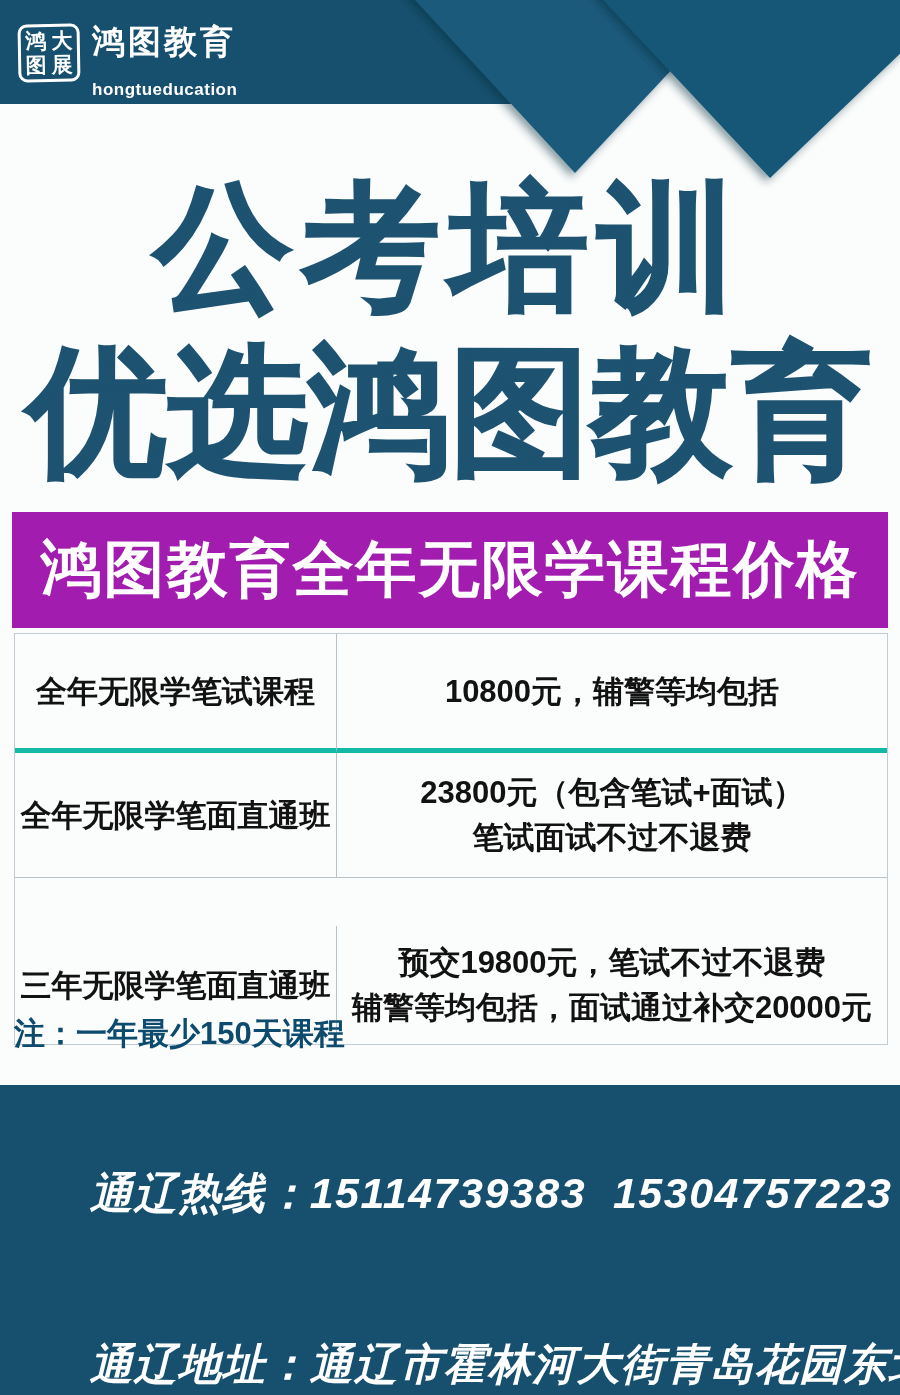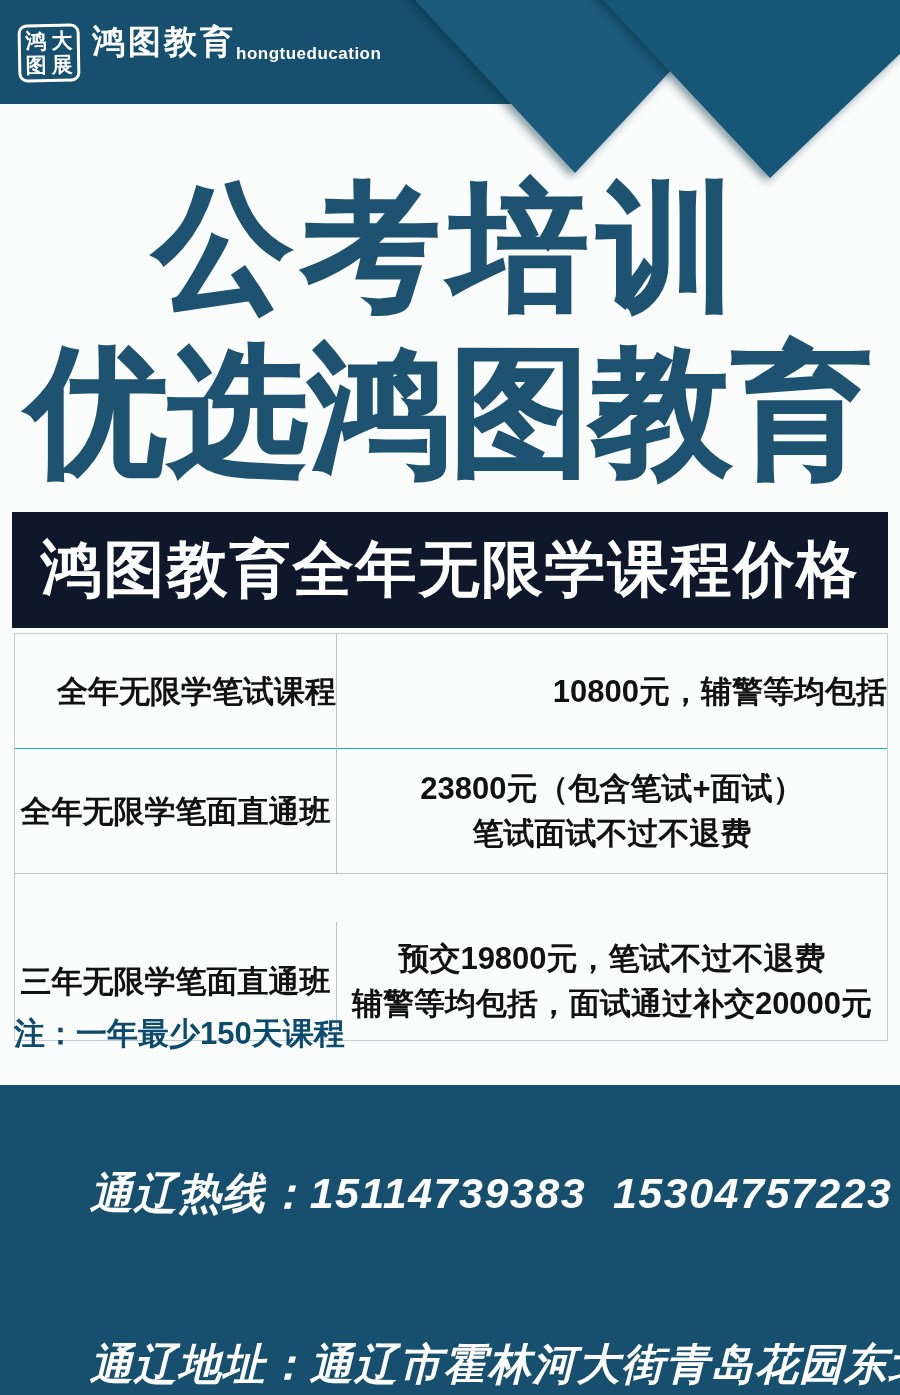--- a/index.html
+++ b/index.html
@@ -12,50 +12,50 @@
   .deco{position:absolute;top:0;left:0;width:900px;height:260px;}
   
   .logo{position:absolute;top:24px;left:18px;display:flex;align-items:flex-start;gap:12px;color:#ffffff;}
   .seal{
     width:52px;height:48px;border:3px solid #ffffff;border-radius:9px;
     display:grid;grid-template-columns:1fr 1fr;grid-template-rows:1fr 1fr;
     padding:2px;align-items:center;justify-items:center;
     font-family:"DejaVu Serif",serif;font-weight:bold;font-size:21px;line-height:22px;
     transform:rotate(-1deg);
   }
-  .brand-text{display:flex;flex-direction:row;justify-content:center;}
+  .brand-text{display:flex;flex-direction:column;justify-content:center;}
   .brand-name{font-size:33px;font-weight:bold;letter-spacing:3px;line-height:36px;}
   .brand-en{font-size:17px;font-weight:bold;letter-spacing:.5px;line-height:20px;margin-top:20px;}
   
   .titles{
     position:absolute;top:163px;left:0;width:900px;text-align:center;
     color:#1d5370;font-weight:bold;
     -webkit-text-stroke:2px #1d5370;
   }
   .title-l1{font-size:138px;line-height:168px;letter-spacing:10px;}
   .title-l2{font-size:140px;line-height:162px;letter-spacing:1px;}
   
   .banner{
     position:absolute;top:512px;left:12px;width:876px;height:116px;
-    background:#0f172a;color:#ffffff;
+    background:#a21caf;color:#ffffff;
     display:flex;align-items:center;justify-content:center;
     font-size:61px;font-weight:bold;letter-spacing:2px;
   }
   
   .price-table{
     position:absolute;top:633px;left:14px;width:872px;
     display:grid;grid-template-columns:322px 1fr;
     border:1px solid #c2ccd3;color:#121212;
   }
   .cell{
     display:flex;flex-direction:column;align-items:center;justify-content:center;
     font-size:31px;font-weight:600;line-height:45px;text-align:center;
   }
   .c-course{border-right:1px solid #b7c3cb;}
-  .r1{height:114px;border-bottom:1px solid #14b8a6;align-items:flex-end;}
+  .r1{height:114px;border-bottom:5px solid #14b8a6;}
   .r2{height:124px;border-bottom:1px solid #b7c3cb;}
   .r3{height:118px;margin-top:48px;}
   
   .note{position:absolute;top:1012px;left:14px;width:872px;color:#0c4a6e;font-weight:bold;}
   .note-l1{font-size:31px;line-height:44px;}
   .note-l2{font-size:28px;line-height:44px;}
   
   .footer{
     position:absolute;top:1085px;left:0;width:900px;height:310px;
     background:#17506e;color:#ffffff;box-sizing:border-box;

